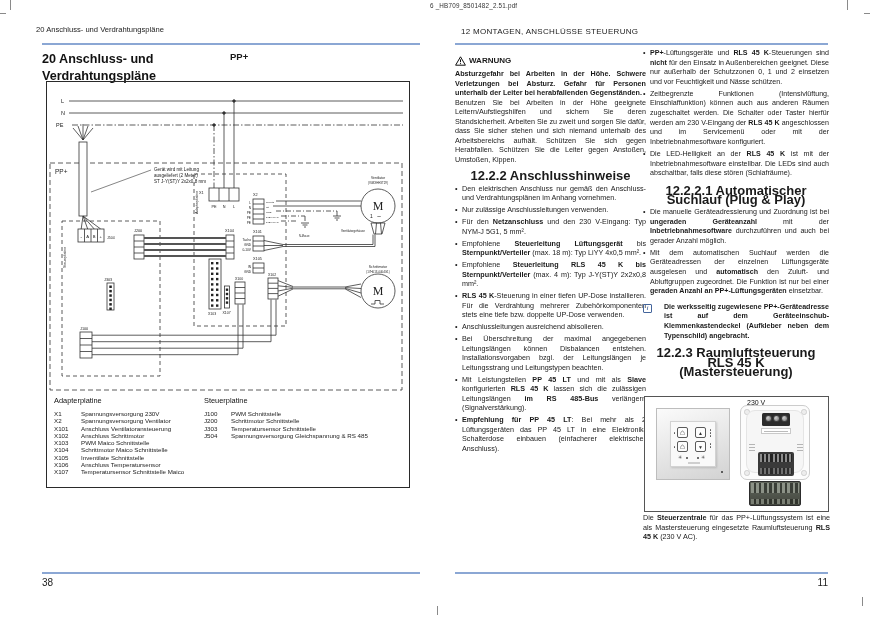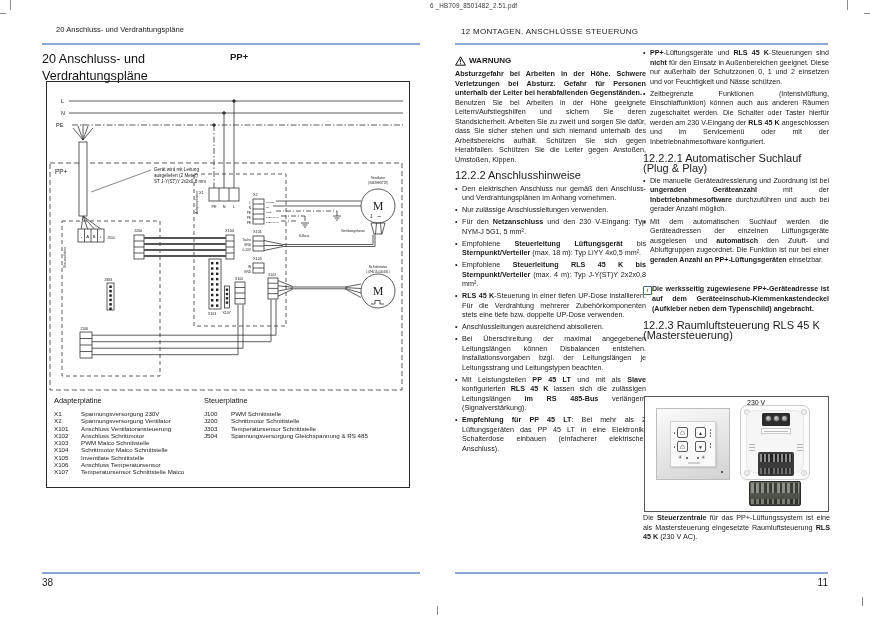--- a/index.html
+++ b/index.html
@@ -6,40 +6,40 @@
   body{position:relative;width:870px;height:623px;background:#fff;overflow:hidden;
        font-family:"Liberation Sans",sans-serif;color:#1a1a1a;}
   .crop{background:#8a8a8a;position:absolute}
   .fname{position:absolute;left:430px;top:2px;font-size:6.3px;color:#333;letter-spacing:.2px}
   
   .runhead{position:absolute;font-size:7.6px;color:#222}
   .rule{position:absolute;height:2px;background:#8ba7d4}
   .rule-b{position:absolute;height:1.5px;background:#8ba7d4}
   .pagenum{position:absolute;font-size:10px;color:#222}
   
-  .title{position:absolute;left:42px;top:51px;font-size:12.6px;font-weight:normal;line-height:17px;color:#111}
+  .title{position:absolute;left:42px;top:51px;font-size:12.6px;font-weight:bold;line-height:17px;color:#111}
   .pp-top{position:absolute;left:230px;top:51px;font-size:9.5px;font-weight:bold}
   .frame{position:absolute;left:46px;top:81px;width:362px;height:405px;border:1px solid #2a2a2a}
   .frame svg{position:absolute;left:0;top:0}
   .legend{position:absolute;left:0;top:314px;width:100%;font-size:6.2px;color:#222}
   .leg-col{position:absolute;top:0}
   .leg-title{font-size:7.4px;margin:0 0 5px 0;color:#111}
   .lrow{display:flex;line-height:7.3px}
   .lcode{width:27px;flex:none}
   
   .col{position:absolute;text-align:justify}
   .col1{left:455px;top:56px;width:191px;font-size:7.2px;line-height:9.5px}
   .col2{left:643px;top:49px;width:186px;font-size:7.1px;line-height:9.6px}
   .warnhead{display:flex;align-items:center;gap:3px;font-weight:bold;font-size:8px;margin-bottom:3px}
   .bold-para{font-weight:bold}
-  .h-sec{font-size:11px;font-weight:normal;margin:7px 0 3px 0;text-align:left}
+  .h-sec{font-size:13px;font-weight:bold;margin:7px 0 3px 0;text-align:center}
   ul.blist{margin:0;padding:0;list-style:none}
   ul.blist li{position:relative;padding-left:7px;margin-bottom:2.5px}
   ul.blist li::before{content:"\2022";position:absolute;left:0;top:0}
-  .note{display:flex;gap:0;font-weight:bold;margin:20px 0 5px 0;text-align:justify}
+  .note{display:flex;gap:12px;font-weight:bold;margin:6px 0 5px 0;text-align:justify}
   .note-icon{flex:none;width:7px;height:7px;border:1px solid #44659c;color:#44659c;font-size:5.5px;
              line-height:7px;text-align:center;border-radius:1px;margin-top:1px;font-style:italic;font-weight:bold}
   
   .figure{position:absolute;left:644px;top:396px;width:183px;height:114px;border:1px solid #555;background:#fff}
   .v230{position:absolute;left:102px;top:2px;font-size:7px;color:#111}
   .dev-front{position:absolute;left:11px;top:11px;width:72px;height:70px;
              background:linear-gradient(160deg,#fbfbfb 0%,#e9e9e9 45%,#d2d2d2 100%);border:1px solid #bdbdbd}
   .df-panel{position:absolute;left:13px;top:12px;width:44px;height:44px;background:#f9f9f9;
             border:1px solid #d2d2d2;box-shadow:1px 1px 2px rgba(0,0,0,.15)}
   .btn{position:absolute;width:11px;height:11px;border:1px solid #5a5a5a;border-radius:2px;background:#fdfdfd;
@@ -81,21 +81,21 @@
 
 <div class="crop" style="left:10px;top:0;width:1px;height:10px"></div>
 <div class="crop" style="left:0;top:13px;width:6px;height:1px"></div>
 <div class="crop" style="left:847px;top:0;width:1px;height:10px"></div>
 <div class="crop" style="left:864px;top:13px;width:6px;height:1px"></div>
 <div class="crop" style="left:437px;top:606px;width:1px;height:9px"></div>
 <div class="crop" style="left:862px;top:597px;width:1px;height:9px"></div>
 
 <div class="fname">6  _HB709_8501482_2.51.pdf</div>
 
-<div class="runhead" style="left:56px;top:25px">20 Anschluss- und Verdrahtungspläne</div>
+<div class="runhead" style="left:36px;top:25px">20 Anschluss- und Verdrahtungspläne</div>
 <div class="rule" style="left:42px;top:43px;width:378px"></div>
 
 <div class="title">
   <div>20 Anschluss- und</div>
   <div>Verdrahtungspläne</div>
 </div>
 <div class="pp-top">PP+</div>
 
 <div class="frame">
   <svg width="360" height="312" viewBox="0 0 360 312" fill="none" stroke="#333" stroke-width="0.8" font-family="Liberation Sans, sans-serif">
@@ -398,20 +398,21 @@
       <li><span>Bei Überschreitung der maximal angegebenen Leitungslängen können Disbalancen entstehen. Installationsvorgaben bzgl. der Leitungslängen je Leitungsstrang und Leitungstypen beachten.</span></li>
       <li><span>Mit Leistungsteilen </span><b>PP 45 LT</b><span> und mit als </span><b>Slave</b><span> konfigurierten </span><b>RLS 45 K</b><span> lassen sich die zulässigen Leitungslängen </span><b>im RS 485-Bus</b><span> verlängern (Signalverstärkung).</span></li>
       <li><b>Empfehlung für PP 45 LT</b><span>: Bei mehr als 2 Lüftungsgeräten das PP 45 LT in eine Elektronik-Schalterdose einbauen (einfacherer elektrischer Anschluss).</span></li>
     </ul>
 </div>
 
 <div class="col col2">
   <ul class="blist">
       <li><b>PP+</b><span>-Lüftungsgeräte und </span><b>RLS 45 K</b><span>-Steuerungen sind </span><b>nicht</b><span> für den Einsatz in Außenbereichen geeignet. Diese nur außerhalb der Schutzzonen 0, 1 und 2 einsetzen und vor Feuchtigkeit und Nässe schützen.</span></li>
       <li><span>Zeitbegrenzte Funktionen (Intensivlüftung, Einschlaffunktion) können auch aus anderen Räumen zugeschaltet werden. Die Schalter oder Taster hierfür werden am 230 V-Eingang der </span><b>RLS 45 K</b><span> angeschlossen und im Servicemenü oder mit der Inbetriebnahmesoftware konfiguriert.</span></li>
+      <li><span>Die LED-Helligkeit an der </span><b>RLS 45 K</b><span> ist mit der Inbetriebnahmesoftware einstellbar. Die LEDs sind auch abschaltbar, falls diese stören (Schlafräume).</span></li>
     </ul>
   <div class="h-sec">12.2.2.1 Automatischer Suchlauf (Plug &amp; Play)</div>
   <ul class="blist">
       <li><span>Die manuelle Geräteadressierung und Zuordnung ist bei </span><b>ungeraden Geräteanzahl</b><span> mit der </span><b>Inbetriebnahmesoftware</b><span> durchzuführen und auch bei gerader Anzahl möglich.</span></li>
       <li><span>Mit dem automatischen Suchlauf werden die Geräteadressen der einzelnen Lüftungsgeräte ausgelesen und </span><b>automatisch</b><span> den Zuluft- und Abluftgruppen zugeordnet. Die Funktion ist nur bei einer </span><b>geraden Anzahl an PP+-Lüftungsgeräten</b><span> einsetzbar.</span></li>
     </ul>
   <div class="note">
     <span class="note-icon">i</span>
     <span><b>Die werksseitig zugewiesene PP+-Geräteadresse ist auf dem Geräteeinschub-Klemmenkastendeckel (Aufkleber neben dem Typenschild) angebracht.</b></span>
   </div>

